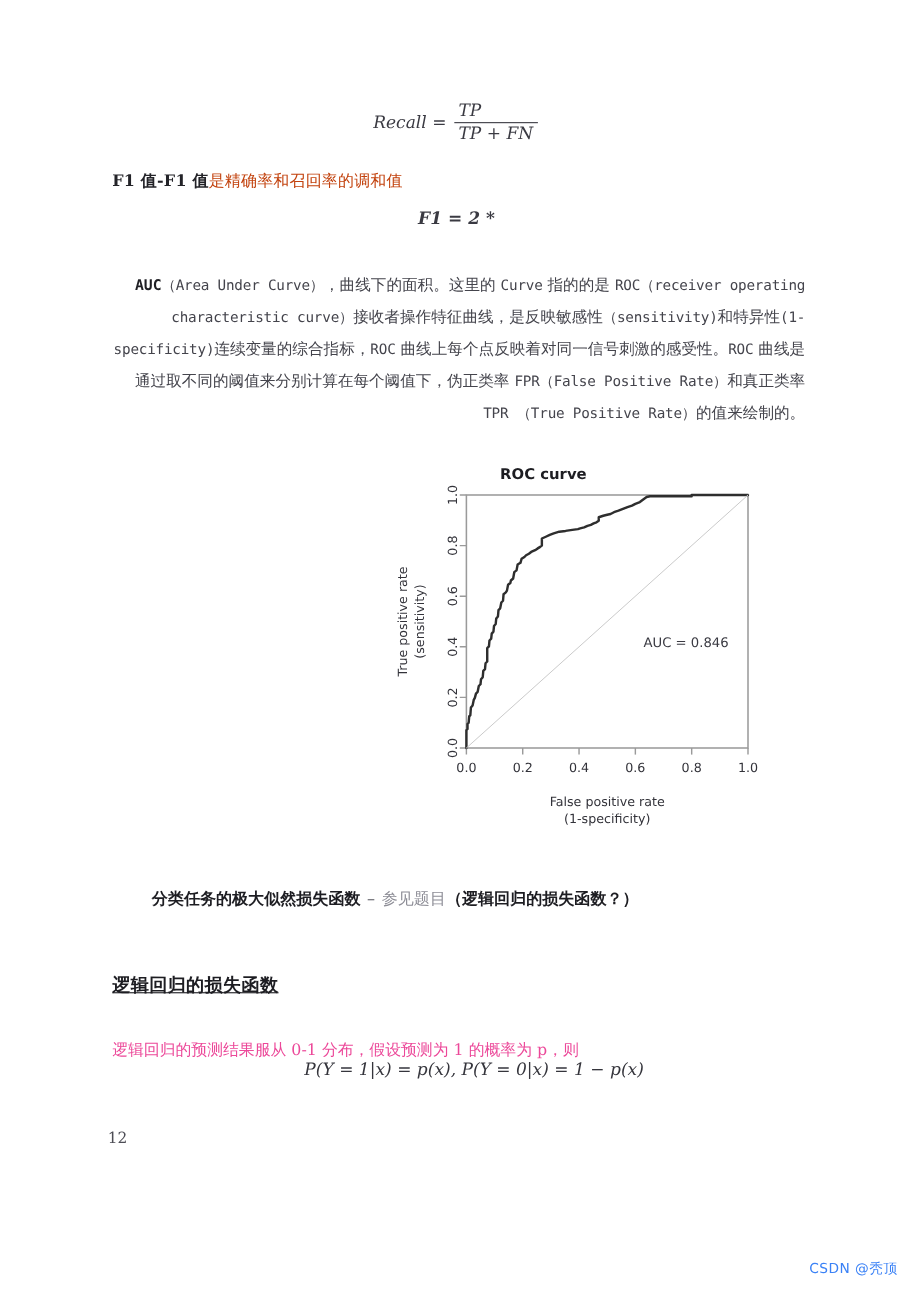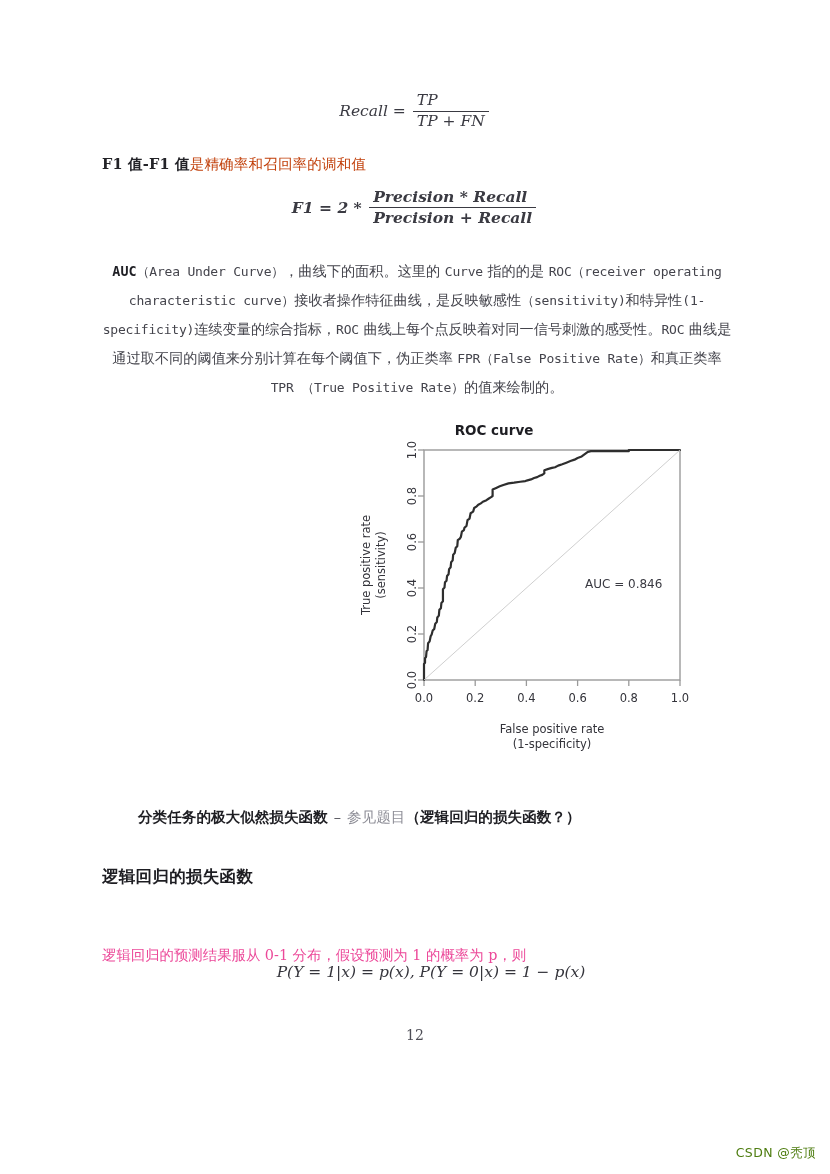--- a/index.html
+++ b/index.html
@@ -89,27 +89,27 @@
     top: 188px;
     width: 634px;
     font-size: 15.5px;
     font-weight: bold;
   }
 
   
   #auc-paragraph {
     position: absolute;
     left: 4px;
-    top: 243px;
+    top: 232px;
     width: 630px;
     font-family: "DejaVu Serif", serif;
     font-size: 14.2px;
     line-height: 29px;
     color: #44444c;
-    text-align: center;
+    text-align: right;
     letter-spacing: 0px;
   }
   #auc-paragraph .mono {
     font-family: "DejaVu Sans Mono", monospace;
     font-size: 13px;
     letter-spacing: -0.2px;
   }
   #auc-paragraph .hd {
     font-family: "DejaVu Sans Mono", monospace;
     font-weight: bold;
@@ -145,26 +145,27 @@
   }
   #section-line .dash {
     color: #5a5a62;
     font-weight: normal;
     padding: 0 6px;
   }
 
   #sub-heading {
     position: absolute;
     left: 4px;
-    top: 852px;
+    top: 871px;
     font-family: "DejaVu Sans", sans-serif;
     font-size: 16.5px;
     font-weight: bold;
     color: #1d1d22;
     letter-spacing: .3px;
+    text-decoration: underline;
   }
 
   #logistic-paragraph {
     position: absolute;
     left: 4px;
     top: 927px;
     width: 620px;
     font-family: "DejaVu Serif", serif;
     font-size: 14.4px;
     line-height: 28px;
@@ -181,33 +182,33 @@
     font-style: italic;
     font-size: 15.5px;
     color: #35353c;
   }
 
   #page-number {
     position: absolute;
     left: 0;
     top: 1027px;
     width: 634px;
-    text-align: center;
+    text-align: left;
     font-family: "DejaVu Serif", serif;
     font-size: 14px;
     color: #4d4d55;
   }
 
   #watermark {
     position: absolute;
     right: 14px;
     bottom: 12px;
     font-family: "DejaVu Sans", sans-serif;
     font-size: 12.5px;
-    color: #4d7c0f;
+    color: #3b82f6;
     letter-spacing: .4px;
   }
 </style>
 </head>
 <body>
 
 <div class="page">
   <div class="content">
 
     <div class="formula-block" id="recall-formula">
@@ -217,24 +218,20 @@
         <span class="den">TP + FN</span>
       </span>
     </div>
 
     <div id="f1-line">
       <span class="b">F1 值-F1 值</span><span class="rest">是精确率和召回率的调和值</span>
     </div>
 
     <div class="formula-block" id="f1-formula">
       <span class="eqline">F1 = 2 *</span>
-      <span class="frac">
-        <span class="num">Precision * Recall</span>
-        <span class="den">Precision + Recall</span>
-      </span>
     </div>
 
     <p id="auc-paragraph"><span class="hd">AUC</span><span class="mono">（Area Under Curve）</span><span>，曲线下的面积。这里的 </span><span class="mono">Curve</span><span> 指的的是 </span><span class="mono">ROC</span><span class="mono">（receiver operating characteristic curve）</span><span>接收者操作特征曲线，是反映敏感性</span><span class="mono">（sensitivity)</span><span>和特异性</span><span class="mono">(1-specificity)</span><span>连续变量的综合指标，</span><span class="mono">ROC</span><span> 曲线上每个点反映着对同一信号刺激的感受性。</span><span class="mono">ROC</span><span> 曲线是通过取不同的阈值来分别计算在每个阈值下，伪正类率 </span><span class="mono">FPR（False Positive Rate）</span><span>和真正类率 </span><span class="mono">TPR （True Positive Rate）</span><span>的值来绘制的。</span></p>
 
     <div id="roc-figure">
       <svg id="roc-svg" width="440" height="345" viewBox="0 0 440 345">
         <text id="roc-title" x="220" y="20" text-anchor="middle" font-family="DejaVu Sans, sans-serif" font-size="13.5" font-weight="bold" fill="#1d1d22">ROC curve</text>
 
         <g id="plot-frame">
           <rect x="150" y="35" width="256" height="230" fill="none" stroke="#9a9a9a" stroke-width="1.4"></rect>

